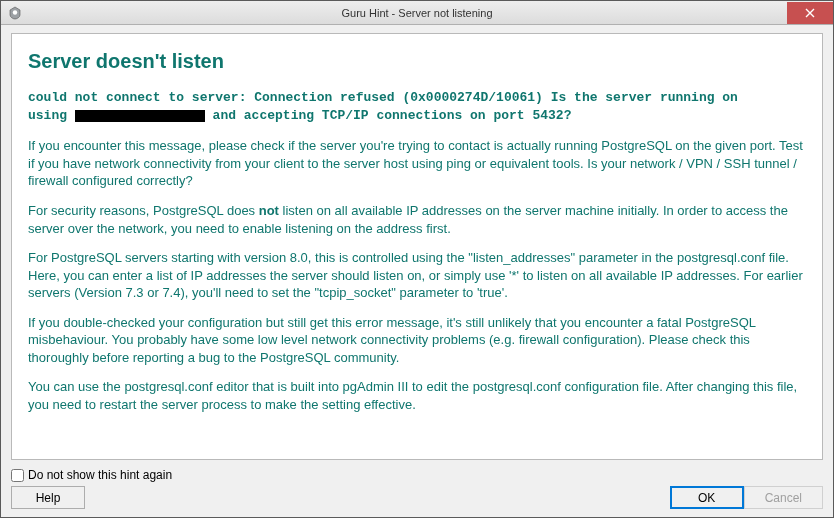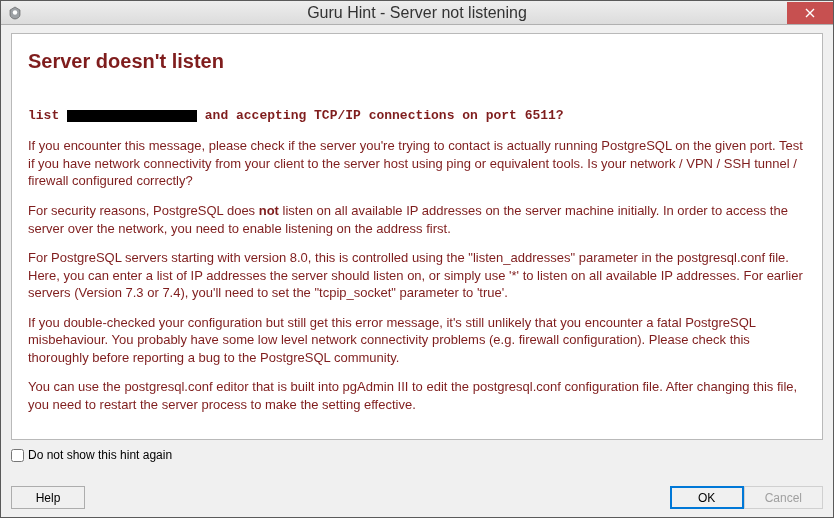--- a/index.html
+++ b/index.html
@@ -17,21 +17,21 @@
       border: 1px solid #5a5a5a;
       display: flex;
       flex-direction: column;
     }
     .titlebar {
       height: 24px;
       background: linear-gradient(to bottom, #eeeeee, #dcdcdc);
       border-bottom: 1px solid #b0b0b0;
       display: flex;
       align-items: center;
-      font-size: 16px;
+      font-size: 11px;
       color: #333;
       position: relative;
       justify-content: space-between;
     }
     .titlebar-icon {
       width: 16px;
       height: 16px;
       margin-left: 6px;
       display: flex;
       align-items: center;
@@ -68,21 +68,21 @@
       border: 1px solid #b9b9b9;
       position: relative;
       overflow: hidden;
       display: flex;
     }
     .content-scroll {
       flex: 1;
       overflow-y: auto;
       padding: 14px 16px 10px 16px;
       font-size: 13px;
-      color: #7f1d1d;
+      color: #0f766e;
       line-height: 1.35;
     }
     .content-scroll::-webkit-scrollbar { width: 17px; }
     .content-scroll::-webkit-scrollbar-track { background: #f0f0f0; }
     .content-scroll::-webkit-scrollbar-thumb { background: #c1c1c1; }
     .content-scroll h1 {
       font-size: 20px;
       font-weight: bold;
       margin-bottom: 14px;
     }
@@ -103,21 +103,21 @@
       vertical-align: middle;
     }
     .bottom-area {
       padding-top: 8px;
     }
     .checkbox-row {
       display: flex;
       align-items: center;
       font-size: 12px;
       color: #000;
-      margin-bottom: 24px;
+      margin-bottom: 4px;
       gap: 4px;
     }
     .checkbox-row input {
       width: 13px;
       height: 13px;
     }
     .button-row {
       display: flex;
       align-items: center;
     }
@@ -152,21 +152,21 @@
       <svg width="10" height="10" viewBox="0 0 10 10">
         <path d="M1 1 L9 9 M9 1 L1 9" stroke="#fff" stroke-width="1.4"></path>
       </svg>
     </div>
   </div>
 
   <div class="client">
     <div class="content-frame">
       <div class="content-scroll">
         <h1>Server doesn't listen</h1>
-        <p class="mono"><br><span>list </span><span class="redact"></span><span> and accepting TCP/IP connections on port 6511?</span></p>
+        <p class="mono"><span>could not connect to server: Connection refused (0x0000274D/10061) Is the server running on</span><br><span>using </span><span class="redact"></span><span> and accepting TCP/IP connections on port 5432?</span></p>
         <p>If you encounter this message, please check if the server you're trying to contact is actually running PostgreSQL on the given port. Test if you have network connectivity from your client to the server host using ping or equivalent tools. Is your network / VPN / SSH tunnel / firewall configured correctly?</p>
         <p><span>For security reasons, PostgreSQL does </span><b>not</b><span> listen on all available IP addresses on the server machine initially. In order to access the server over the network, you need to enable listening on the address first.</span></p>
         <p>For PostgreSQL servers starting with version 8.0, this is controlled using the "listen_addresses" parameter in the postgresql.conf file. Here, you can enter a list of IP addresses the server should listen on, or simply use '*' to listen on all available IP addresses. For earlier servers (Version 7.3 or 7.4), you'll need to set the "tcpip_socket" parameter to 'true'.</p>
         <p>If you double-checked your configuration but still get this error message, it's still unlikely that you encounter a fatal PostgreSQL misbehaviour. You probably have some low level network connectivity problems (e.g. firewall configuration). Please check this thoroughly before reporting a bug to the PostgreSQL community.</p>
         <p>You can use the postgresql.conf editor that is built into pgAdmin III to edit the postgresql.conf configuration file. After changing this file, you need to restart the server process to make the setting effective.</p>
       </div>
     </div>
 
     <div class="bottom-area">
       <label class="checkbox-row">

